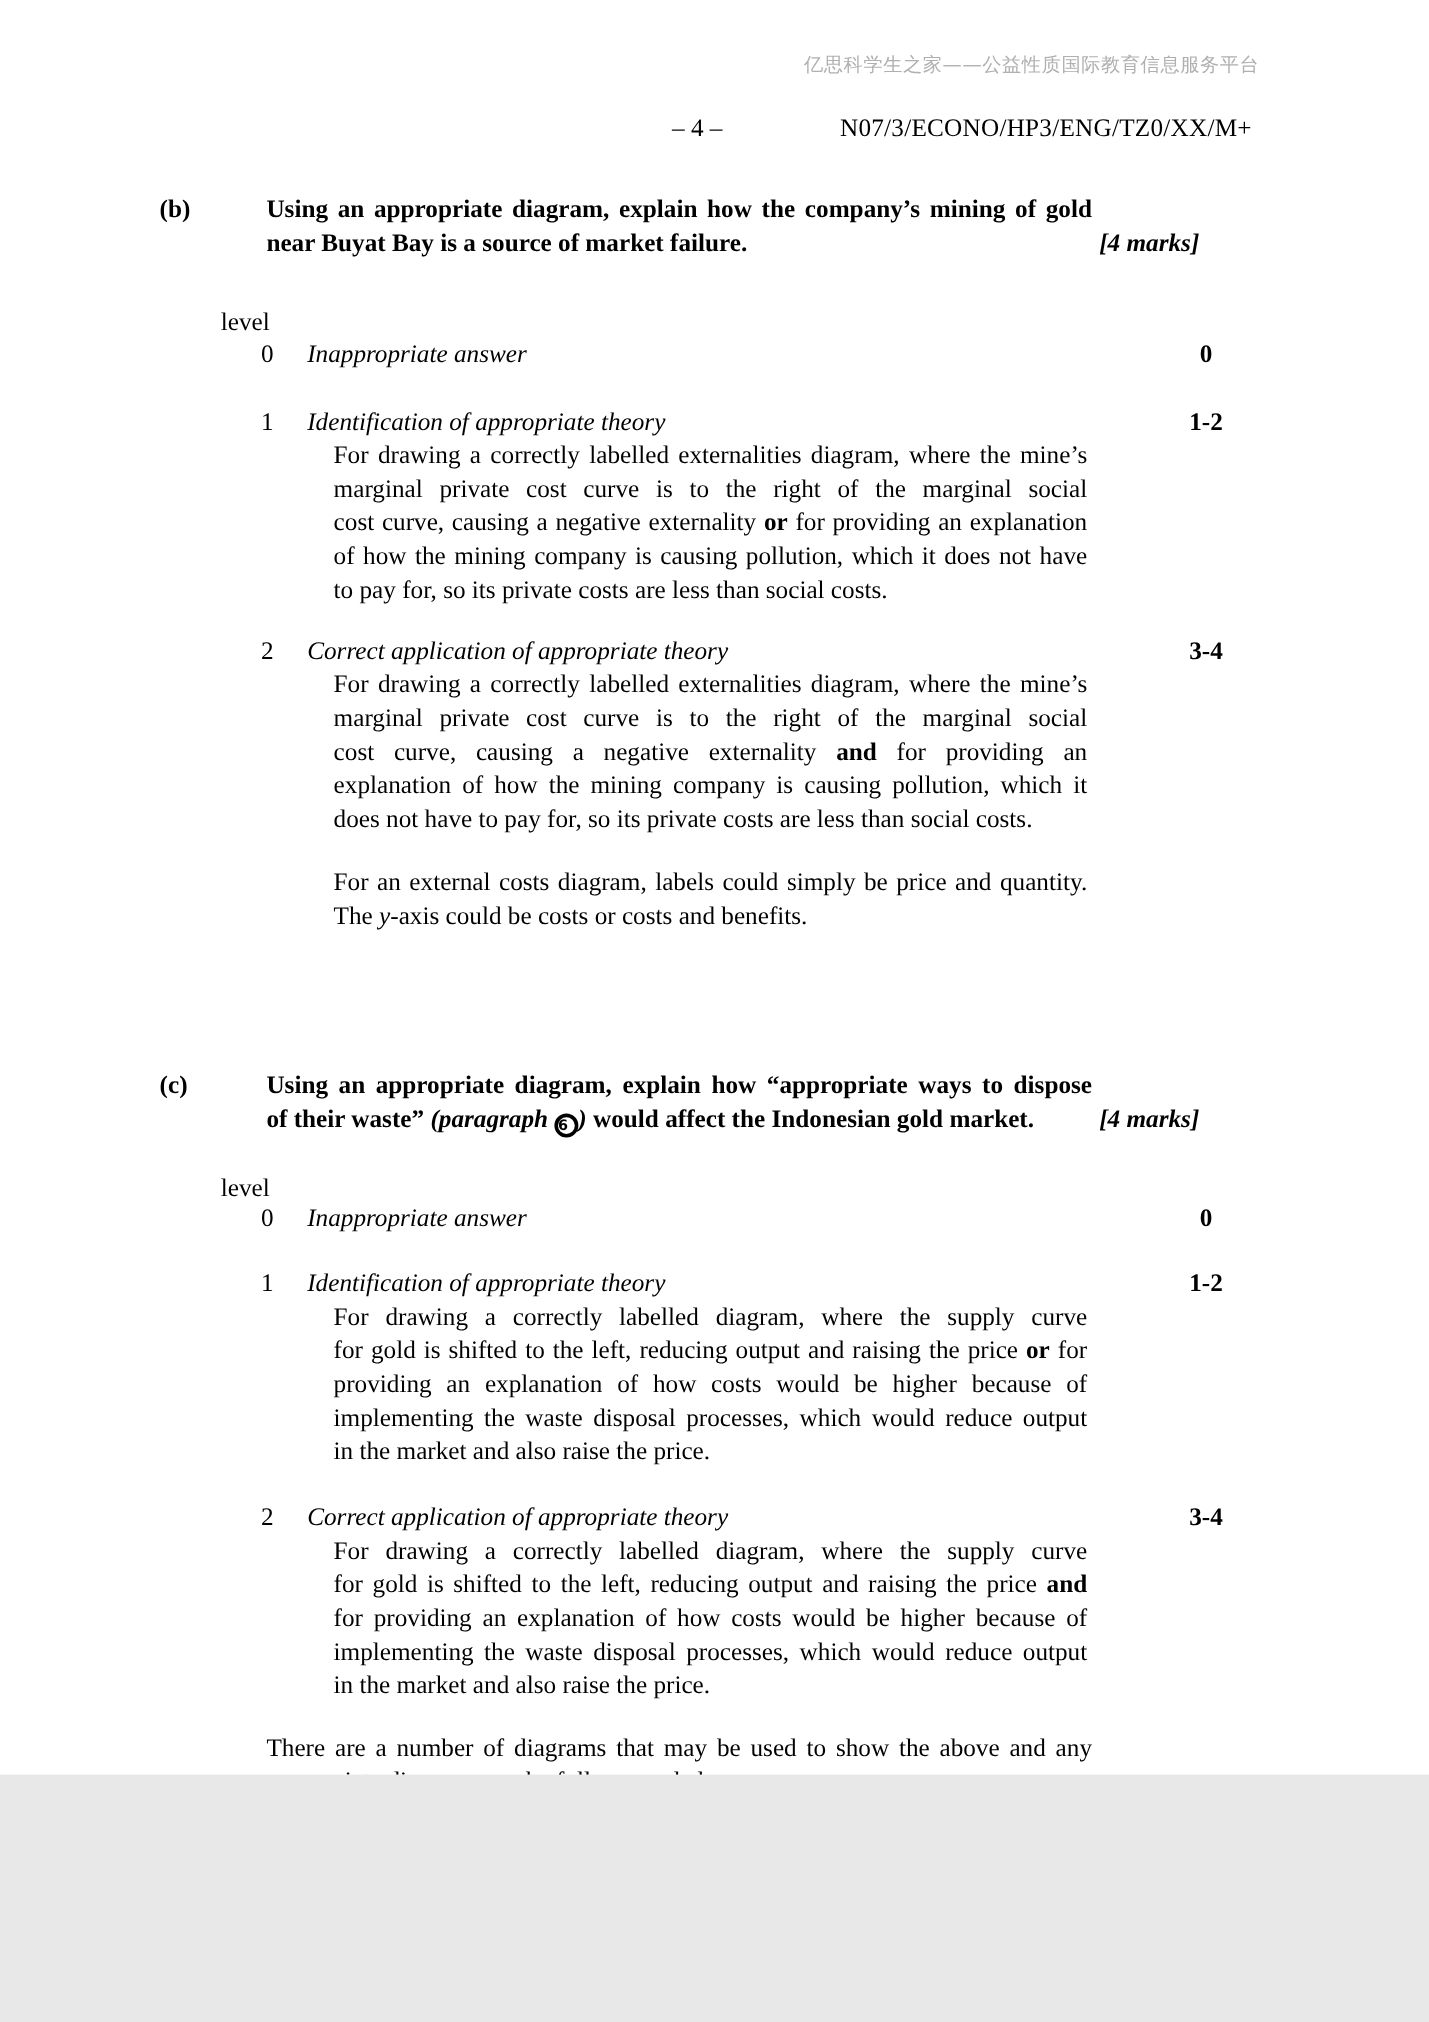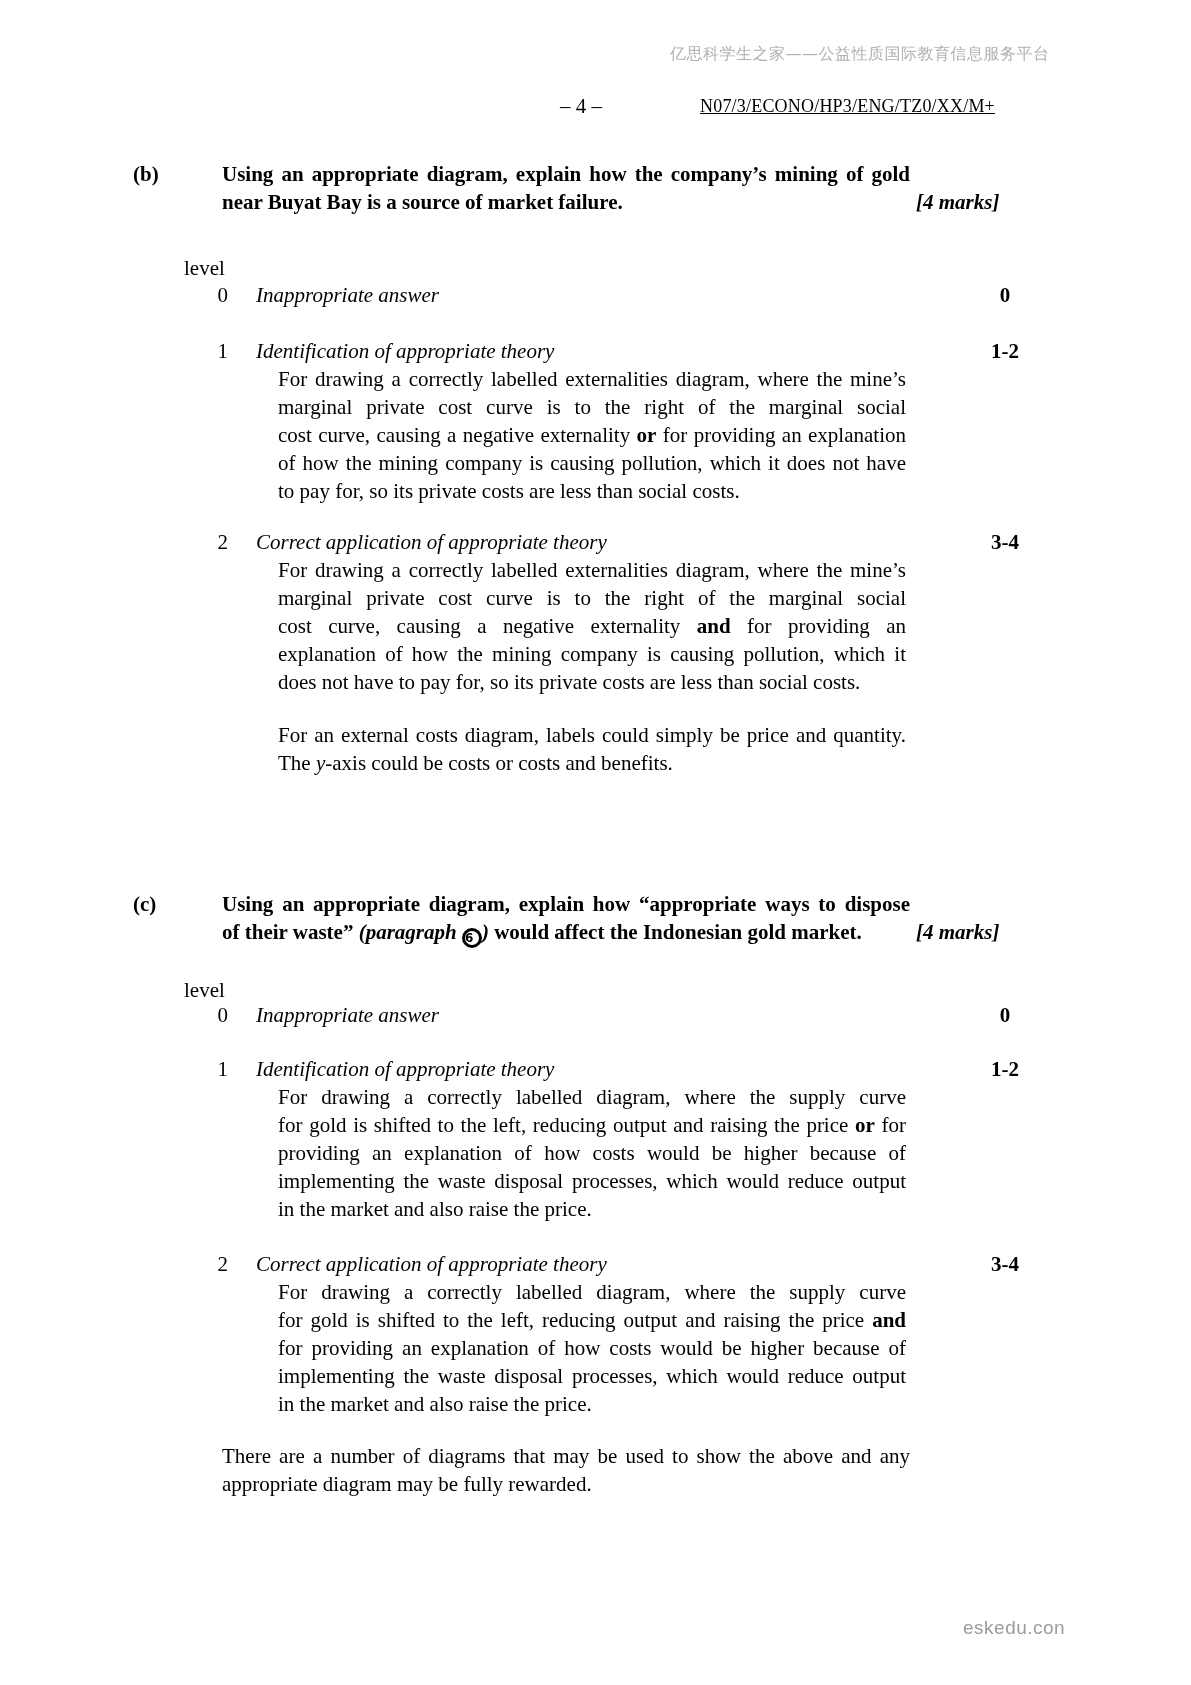--- a/index.html
+++ b/index.html
@@ -1,34 +1,34 @@
 <!DOCTYPE html>
 <html><head>
 <meta charset="utf-8">
 <style>
   html,body { margin:0; padding:0; background:#e8e8e8; }
   .page {
     position:relative;
-    width:1191px; height:1685px;
+    width:1191px; height:1479px;
     margin:0 auto;
     background:#ffffff;
     font-family:"Liberation Serif", serif;
     font-size:21px;
     line-height:28px;
     color:#000;
     overflow:hidden;
   }
   .abs { position:absolute; }
   .zh-watermark {
     font-family:"DejaVu Sans", sans-serif;
     font-size:16px; line-height:20px;
     color:#b0b0b0; letter-spacing:0.5px;
   }
   .page-number { font-size:21px; }
-  .paper-code { font-size:18px; letter-spacing:0.2px;text-decoration:underline; }
+  .paper-code { font-size:21px; letter-spacing:0.2px; }
   .qlabel { font-weight:bold; }
   .qtext  { font-weight:bold; width:726px; }
   .marks-tag {
     left:916px; width:130px; text-align:left;
     font-weight:bold; font-style:italic;
   }
   .level-heading { }
   .lvrow { left:200px; width:740px; }
   .lvnum { display:inline-block; width:28px; text-align:right; }
   .lvtitle { font-style:italic; margin-left:28px; }

